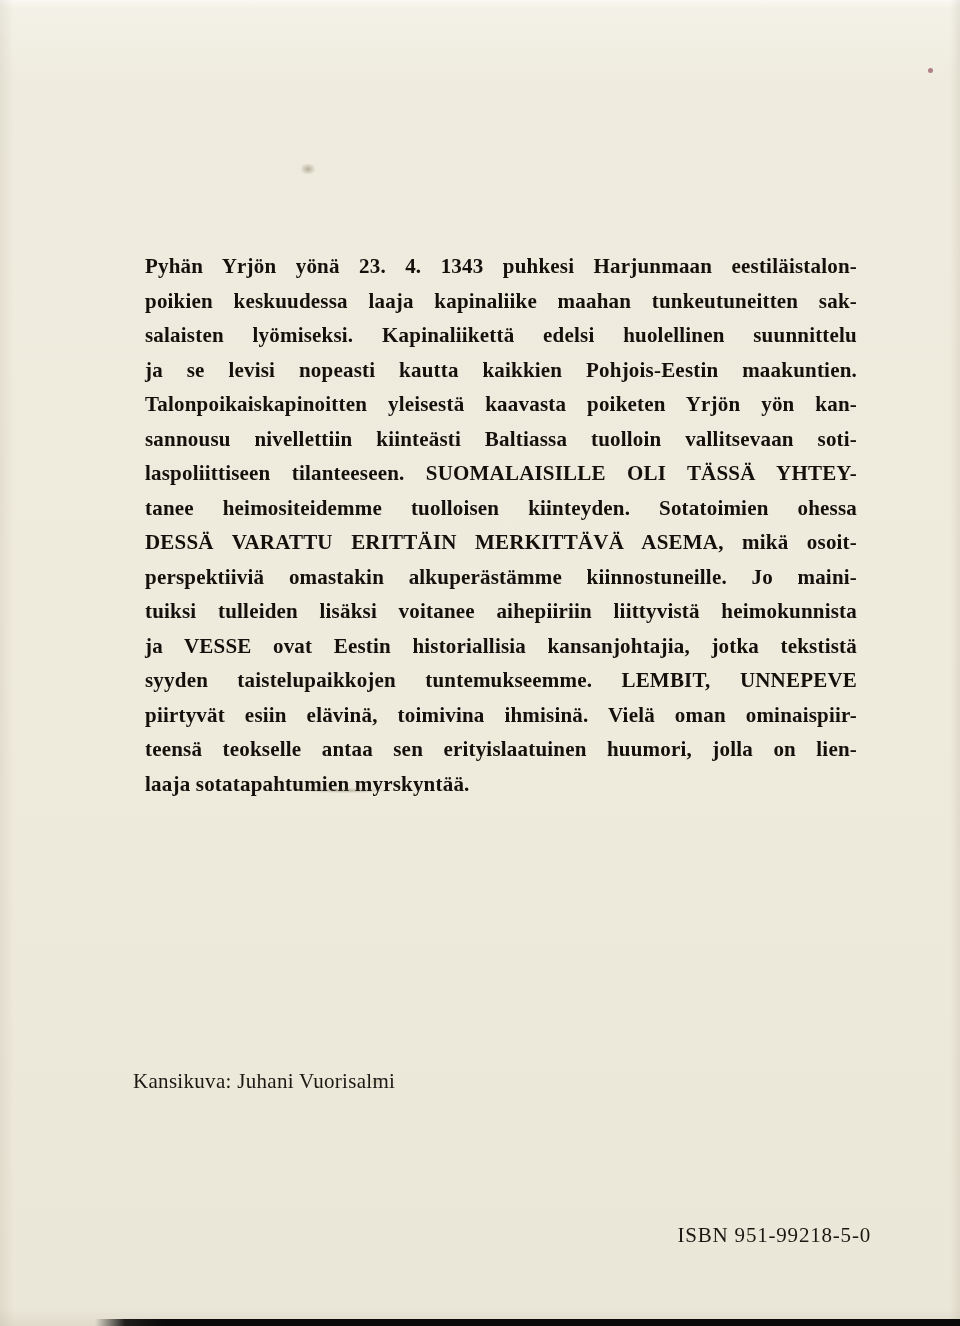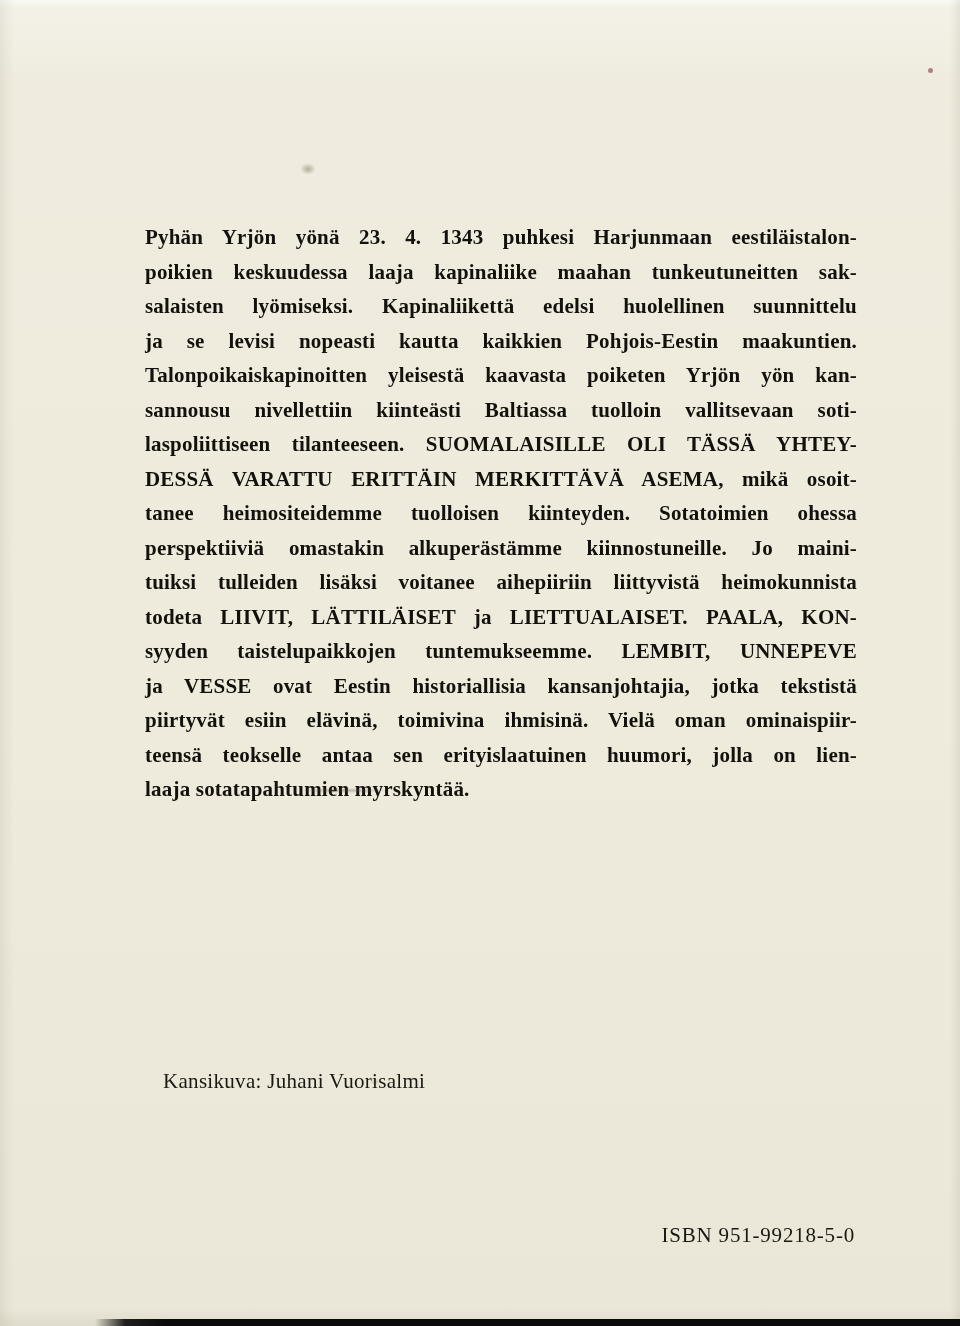--- a/index.html
+++ b/index.html
@@ -25,48 +25,48 @@
     pointer-events: none;
     background:
       linear-gradient(90deg, rgba(120,110,90,0.10) 0, rgba(120,110,90,0) 14px),
       linear-gradient(270deg, rgba(120,110,90,0.12) 0, rgba(120,110,90,0) 10px),
       linear-gradient(0deg, rgba(120,110,90,0.10) 0, rgba(120,110,90,0) 18px),
       linear-gradient(180deg, rgba(255,255,255,0.5) 0, rgba(255,255,255,0) 8px);
   }
   .blurb {
     position: absolute;
     left: 145px;
-    top: 220px;
+    top: 249px;
     width: 712px;
     color: #14110d;
     font-size: 21px;
     font-weight: 700;
     line-height: 34.5px;
     letter-spacing: 0.2px;
   }
   .blurb-line {
     text-align: justify;
     text-align-last: justify;
     white-space: normal;
   }
   .blurb-line.last {
     text-align-last: left;
   }
   .credit {
     position: absolute;
-    left: 163px;
+    left: 133px;
     top: 1069px;
     color: #1b1813;
     font-size: 21px;
     font-weight: 400;
     letter-spacing: 0.3px;
   }
   .isbn {
     position: absolute;
-    right: 105px;
+    right: 89px;
     top: 1223px;
     color: #1b1813;
     font-size: 21px;
     font-weight: 400;
     letter-spacing: 0.8px;
   }
   .bottom-edge {
     position: absolute;
     left: 95px;
     right: 0;
@@ -104,27 +104,26 @@
 <div class="page">
 
   <div class="blurb">
       <div class="blurb-line">Pyhän Yrjön yönä 23. 4. 1343 puhkesi Harjunmaan eestiläistalon-</div>
       <div class="blurb-line">poikien keskuudessa laaja kapinaliike maahan tunkeutuneitten sak-</div>
       <div class="blurb-line">salaisten lyömiseksi. Kapinaliikettä edelsi huolellinen suunnittelu</div>
       <div class="blurb-line">ja se levisi nopeasti kautta kaikkien Pohjois-Eestin maakuntien.</div>
       <div class="blurb-line">Talonpoikaiskapinoitten yleisestä kaavasta poiketen Yrjön yön kan-</div>
       <div class="blurb-line">sannousu nivellettiin kiinteästi Baltiassa tuolloin vallitsevaan soti-</div>
       <div class="blurb-line">laspoliittiseen tilanteeseen. SUOMALAISILLE OLI TÄSSÄ YHTEY-</div>
+      <div class="blurb-line">tanee heimositeidemme tuolloisen kiinteyden. Sotatoimien ohessa</div>
       <div class="blurb-line">DESSÄ VARATTU ERITTÄIN MERKITTÄVÄ ASEMA, mikä osoit-</div>
-      <div class="blurb-line">tanee heimositeidemme tuolloisen kiinteyden. Sotatoimien ohessa</div>
       <div class="blurb-line">perspektiiviä omastakin alkuperästämme kiinnostuneille. Jo maini-</div>
       <div class="blurb-line">tuiksi tulleiden lisäksi voitanee aihepiiriin liittyvistä heimokunnista</div>
-      <div class="blurb-line">todeta LIIVIT, LÄTTILÄISET ja LIETTUALAISET. PAALA, KON-</div>
+      <div class="blurb-line">ja VESSE ovat Eestin historiallisia kansanjohtajia, jotka tekstistä</div>
       <div class="blurb-line">syyden taistelupaikkojen tuntemukseemme. LEMBIT, UNNEPEVE</div>
-      <div class="blurb-line">ja VESSE ovat Eestin historiallisia kansanjohtajia, jotka tekstistä</div>
       <div class="blurb-line">piirtyvät esiin elävinä, toimivina ihmisinä. Vielä oman ominaispiir-</div>
       <div class="blurb-line">teensä teokselle antaa sen erityislaatuinen huumori, jolla on lien-</div>
       <div class="blurb-line last">laaja sotatapahtumien myrskyntää.</div>
     </div>
 
   <div class="smudge-under-word"></div>
   <div class="speck speck-a"></div>
   <div class="speck speck-b"></div>
   <div class="speck speck-c"></div>
 

